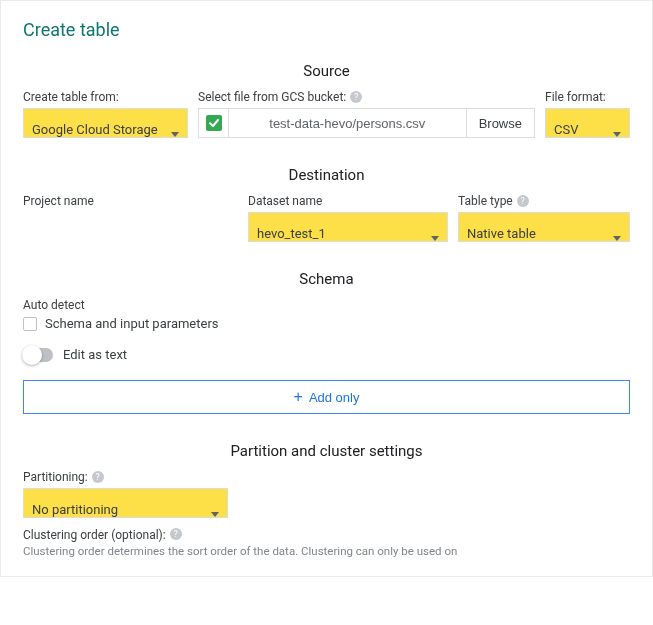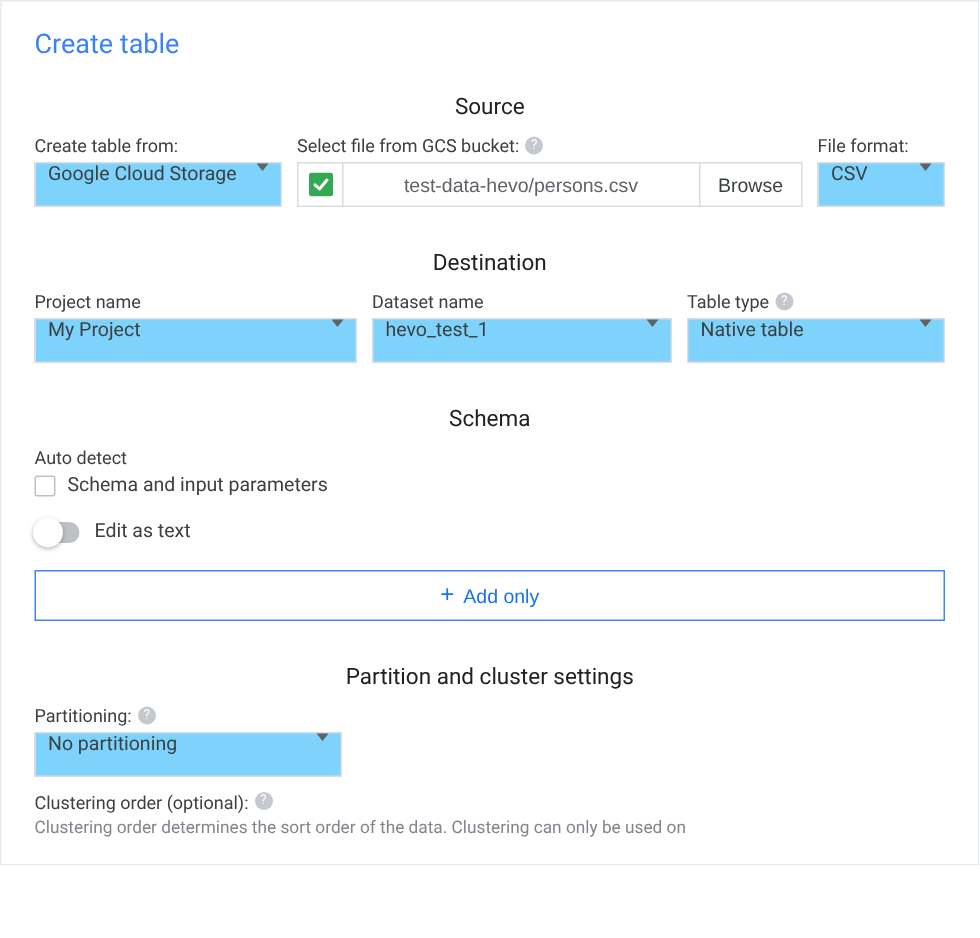--- a/index.html
+++ b/index.html
@@ -12,48 +12,48 @@
   }
   .panel {
     width: 653px;
     border: 1px solid #e8eaed;
     padding: 18px 22px 18px 22px;
   }
   h1.title {
     font-size: 18px;
     font-weight: 400;
     margin: 0 0 22px 0;
-    color: #3b82f6;
+    color: #0f766e;
   }
   h2.section {
     font-size: 15px;
     font-weight: 400;
     color: #202124;
     margin: 0 0 10px 0;
     text-align: center;
   }
   .label {
     font-size: 12px;
     color: #3c4043;
     margin-bottom: 4px;
     display: flex;
     align-items: center;
     gap: 4px;
   }
   .row { display: flex; gap: 10px; }
   .field { display: flex; flex-direction: column; }
   .select, .input {
     border: 1px solid #dadce0;
-    background: #7dd3fc;
+    background: #fde047;
     height: 30px;
     padding: 0 8px;
     font-size: 13px;
     color: #3c4043;
     display: flex;
-    align-items: flex-start;
+    align-items: flex-end;
     justify-content: space-between;
     gap: 6px;
   }
   .select { cursor: pointer; }
   .select .caret, .caret {
     width: 0; height: 0;
     border-left: 4px solid transparent;
     border-right: 4px solid transparent;
     border-top: 5px solid #5f6368;
   }
@@ -167,24 +167,20 @@
       </div>
     </div>
   </div>
 
   <div class="gap-block"></div>
 
   <h2 class="section">Destination</h2>
   <div class="row">
     <div class="field" style="width:215px">
       <div class="label">Project name</div>
-      <div class="select">
-        <span>My Project</span>
-        <span class="caret"></span>
-      </div>
     </div>
     <div class="field" style="width:200px">
       <div class="label">Dataset name</div>
       <div class="select">
         <span>hevo_test_1</span>
         <span class="caret"></span>
       </div>
     </div>
     <div class="field" style="flex:1">
       <div class="label">

